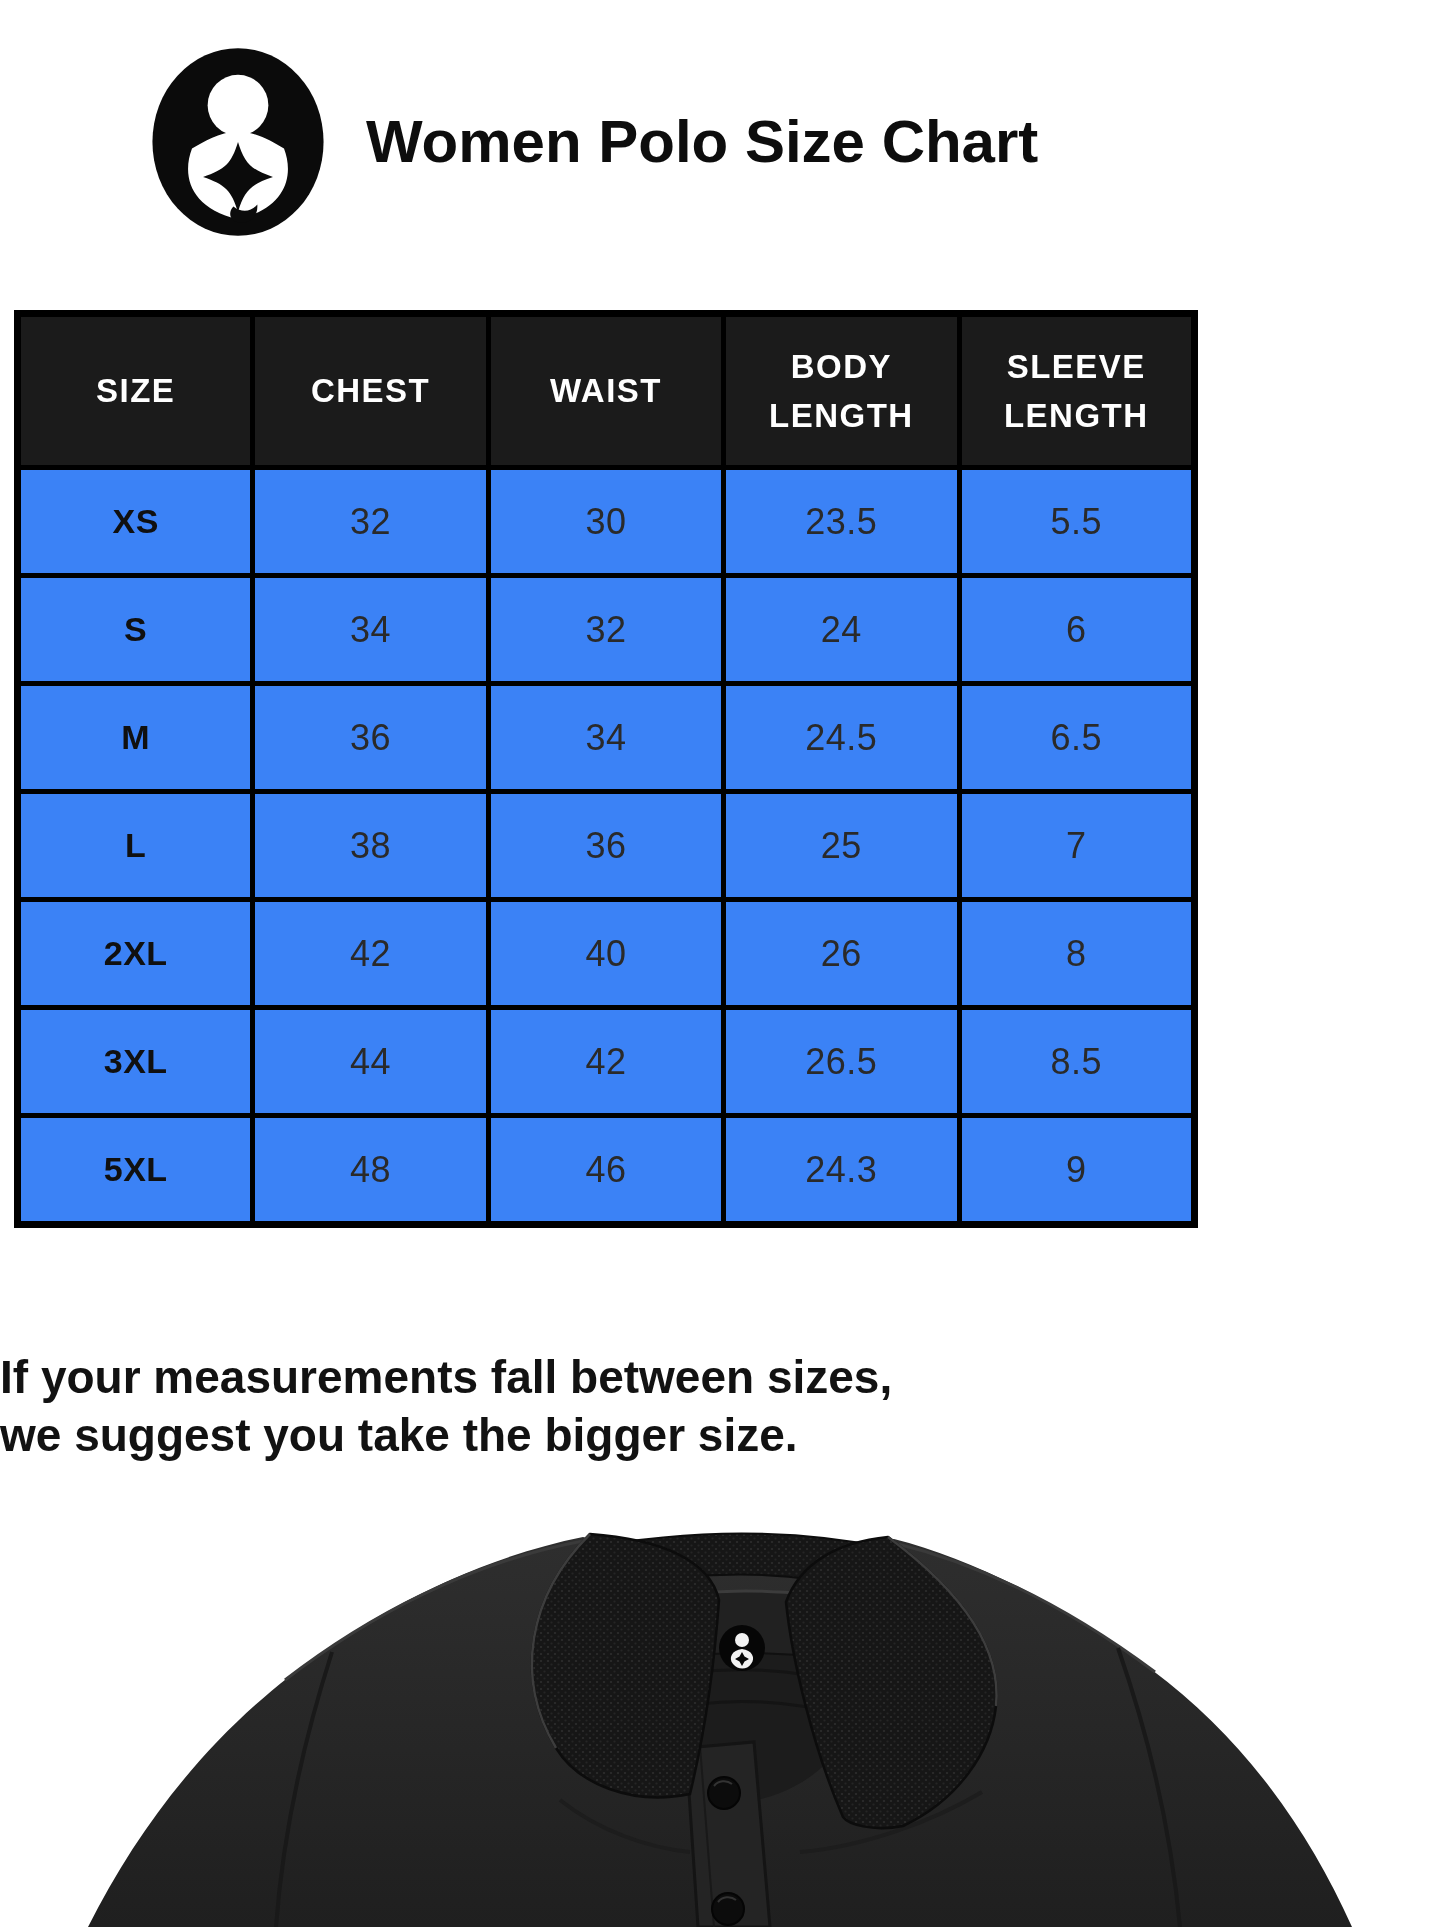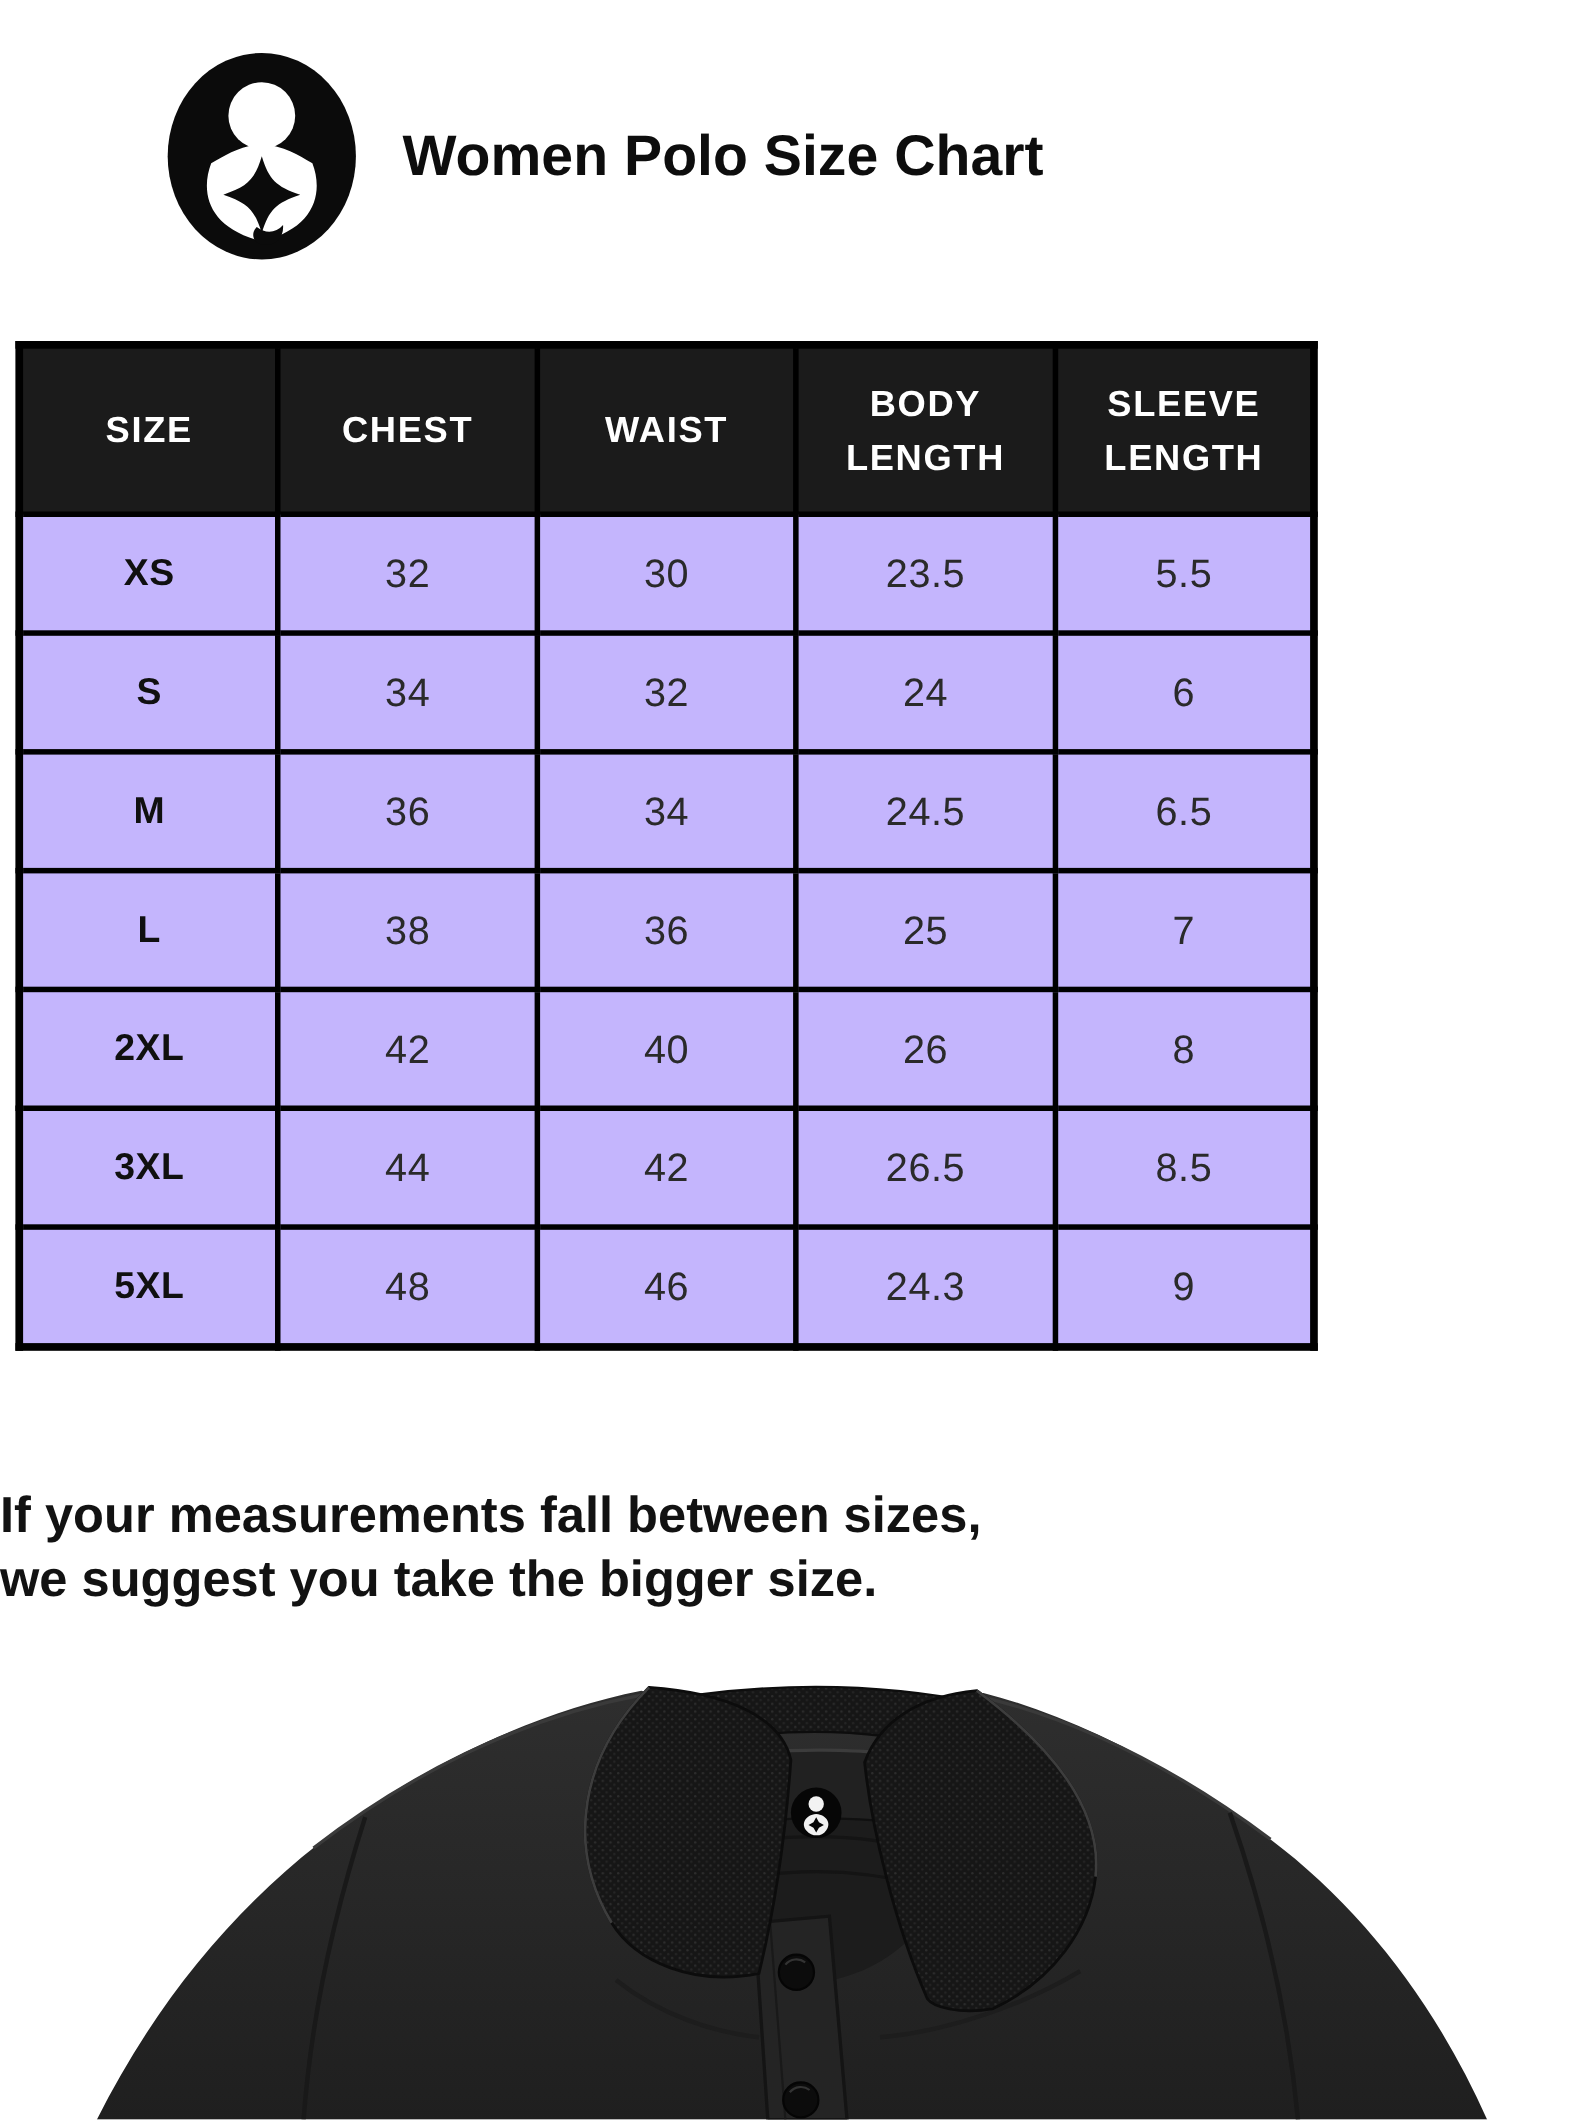--- a/index.html
+++ b/index.html
@@ -7,38 +7,38 @@
     position:relative;width:1445px;height:1927px;overflow:hidden;
     background:#ffffff;font-family:"Liberation Sans",sans-serif;
   }
   
   .brand-row{
     position:absolute;left:146px;top:38px;height:208px;
     display:flex;align-items:center;gap:36px;
   }
   .logo-svg{width:184px;height:198px;display:block;}
   .title{
-    font-size:52px;font-weight:800;color:#0d0d0d;
+    font-size:60px;font-weight:800;color:#0d0d0d;
     letter-spacing:0;white-space:nowrap;line-height:1;
   }
   
   .size-table{
     position:absolute;left:14px;top:310px;width:1184px;
     border-collapse:collapse;table-layout:fixed;
     border:7px solid #000;
   }
   .size-table th,.size-table td{
     border:5px solid #000;text-align:center;vertical-align:middle;padding:0;
   }
   .size-table thead th{
     background:#1b1b1b;color:#ffffff;height:148px;
     font-size:33px;font-weight:700;letter-spacing:1.5px;
   }
   .size-table tbody td{
-    background:#c4b5fd;height:103px;font-size:36px;font-weight:400;color:#2a2a2a;
+    background:#3b82f6;height:103px;font-size:36px;font-weight:400;color:#2a2a2a;
     letter-spacing:0.5px;
   }
   .size-table tbody td.size-col{font-weight:700;font-size:34px;color:#101010;}
   .wrap2{display:block;max-width:195px;margin:0 auto;line-height:1.5;}
   
   .note{
     position:absolute;left:0;top:1348px;width:1445px;text-align:left;
     font-size:46px;font-weight:800;color:#121212;line-height:1.27;
   }
   

